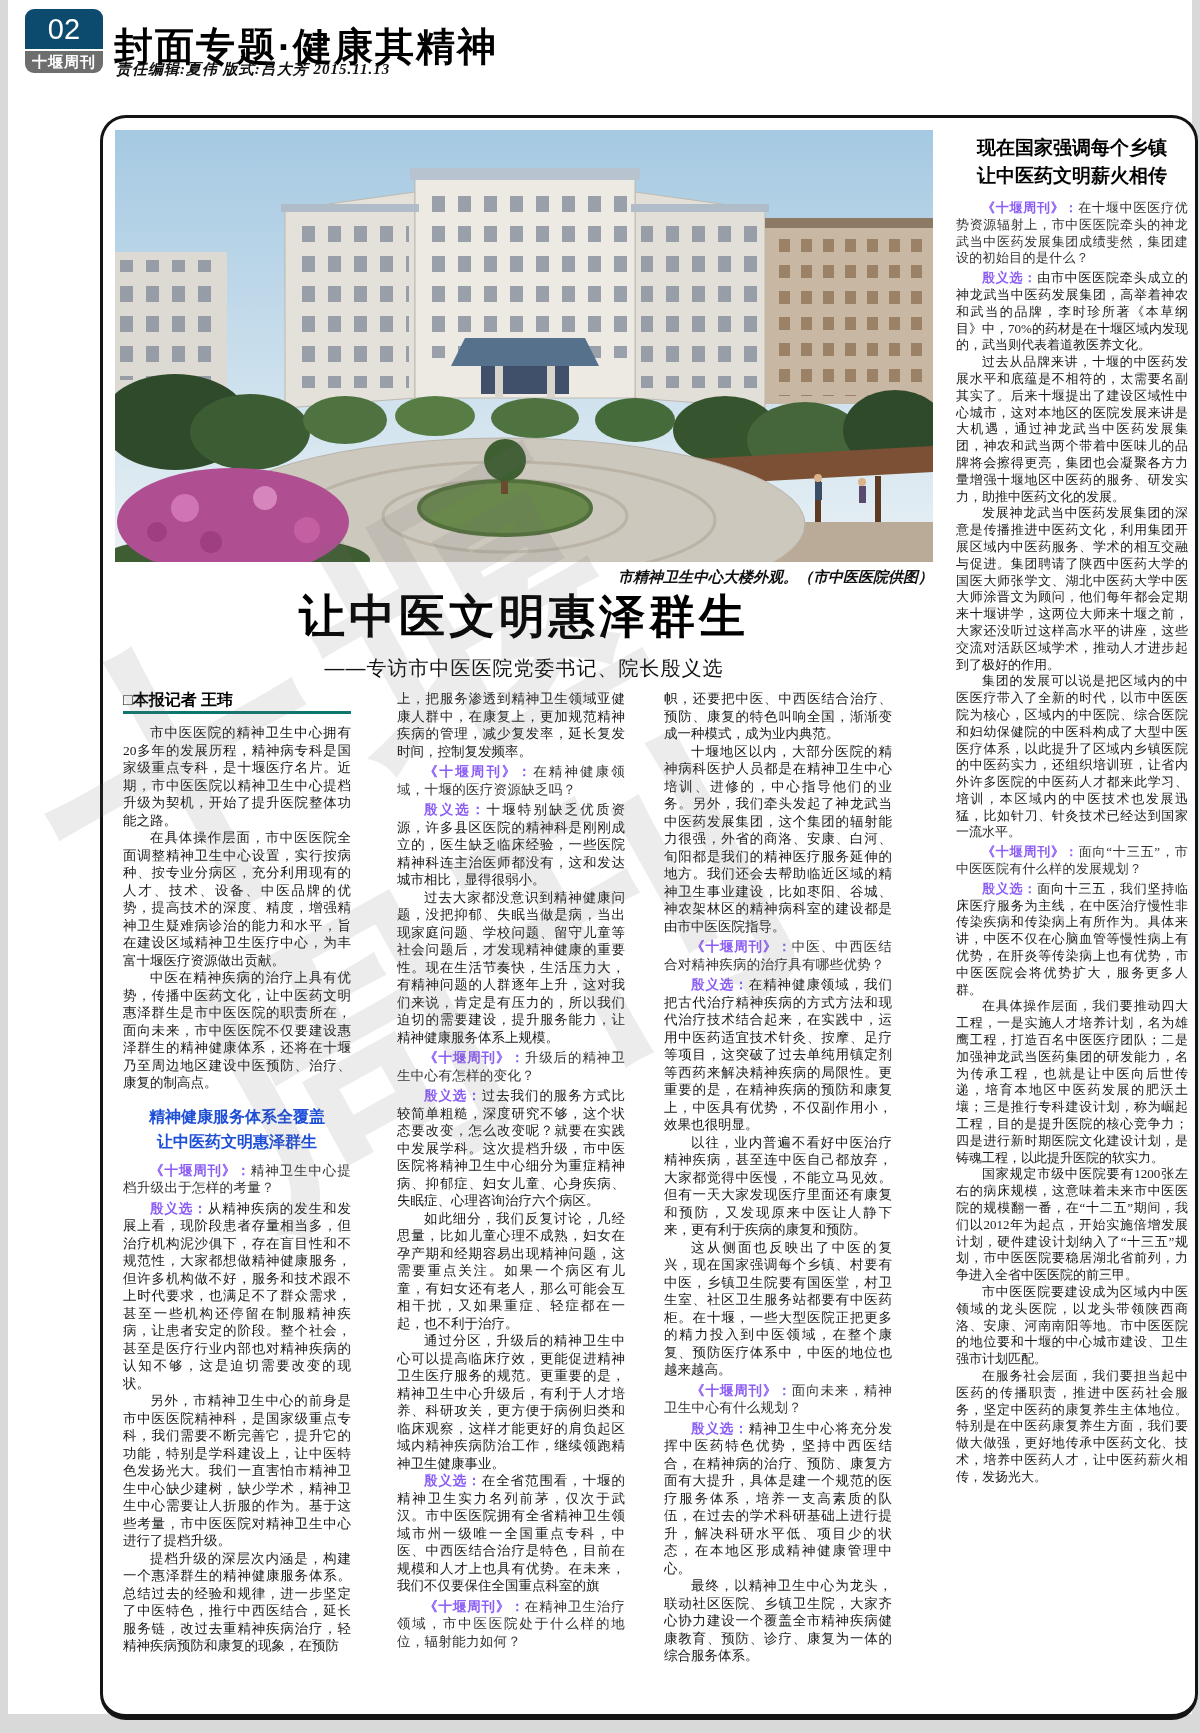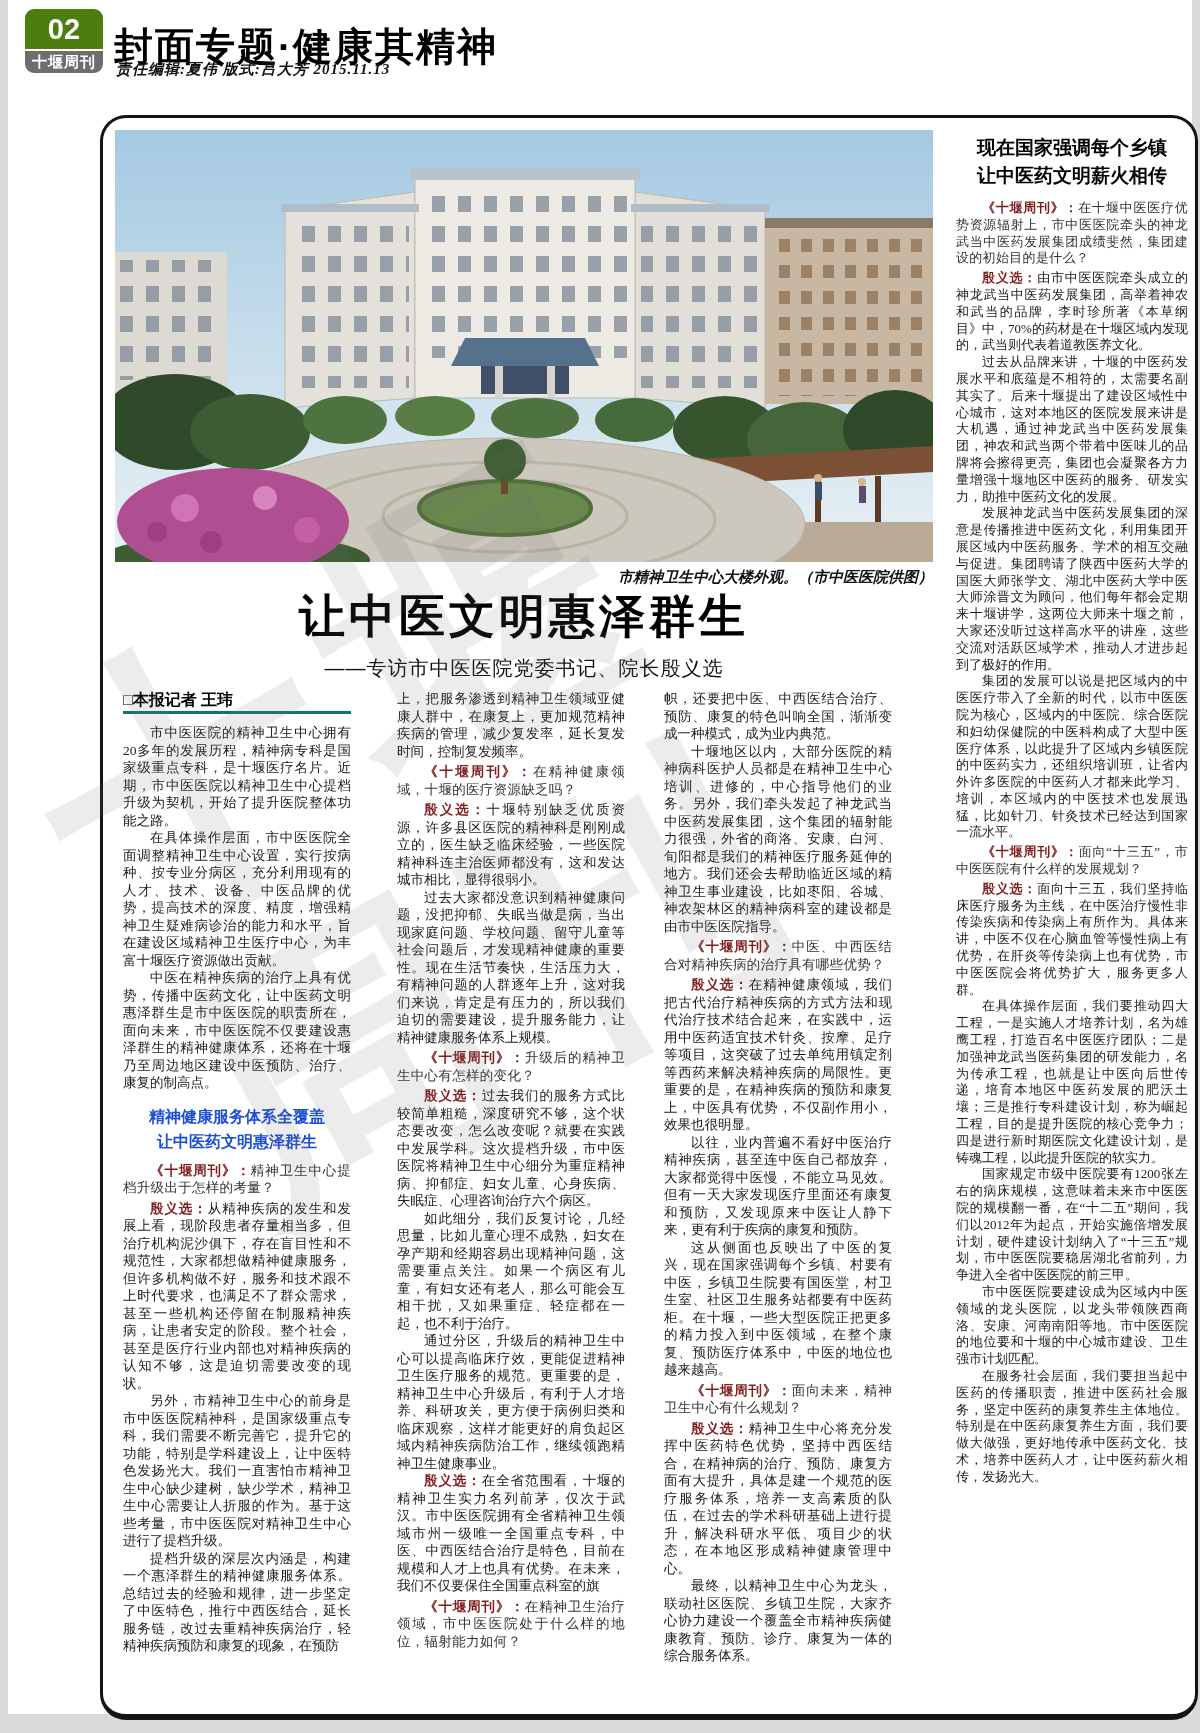--- a/index.html
+++ b/index.html
@@ -10,21 +10,21 @@
   }
   .edge{position:absolute;background:#d9d9d9;}
   .edge-left{left:0;top:0;width:8px;height:1714px;}
   .edge-right{left:1192px;top:0;width:8px;height:1714px;}
   .edge-bottom{left:0;top:1714px;width:1200px;height:19px;}
 
   
   .logo{position:absolute;left:25px;top:9px;width:78px;height:64px;
     border-radius:9px;overflow:hidden;
     font-family:"Liberation Sans","DejaVu Sans",sans-serif;}
-  .logo-num{height:40px;background:#4d7c0f;color:#fff;font-size:29px;font-weight:bold;
+  .logo-num{height:40px;background:#0c4a6e;color:#fff;font-size:29px;font-weight:normal;
     text-align:center;line-height:40px;border-bottom:2px solid #fff;}
   .logo-name{height:22px;background:#6e6e6e;color:#fff;font-size:15px;font-weight:bold;
     text-align:center;line-height:22px;letter-spacing:1px;}
   .section-title{position:absolute;left:114px;top:20px;font-size:39px;font-weight:bold;
     font-family:"Liberation Sans","DejaVu Sans",sans-serif;letter-spacing:2px;color:#000;}
   .editor-line{position:absolute;left:116px;top:60px;font-size:15px;font-weight:bold;
     font-style:italic;color:#111;letter-spacing:1px;}
 
   
   .main-box{position:absolute;left:100px;top:115px;width:1092px;height:1596px;
@@ -42,21 +42,21 @@
   
   .col{position:absolute;top:572px;width:228px;height:1015px;overflow:hidden;}
   .col1{left:20px;} .col2{left:294px;} .col3{left:561px;}
   .byline{font-family:"Liberation Sans","DejaVu Sans",sans-serif;
     font-size:16px;font-weight:bold;color:#000;
     border-bottom:3px solid #0f766e;margin-bottom:10px;}
   .para{font-size:13.5px;line-height:17.5px;text-align:justify;margin:0;color:#1a1a1a;}
   .para.p,.para.q,.para.a{text-indent:2em;}
   .para.c{text-indent:0;}
   .para.q{margin:3px 0;color:#333;letter-spacing:.3px;}
-  .para .lead{font-family:"Liberation Sans","DejaVu Sans",sans-serif;font-weight:bold;color:#7f1d1d;}
+  .para .lead{font-family:"Liberation Sans","DejaVu Sans",sans-serif;font-weight:bold;color:#8b5cf6;}
   .para.h{font-family:"Liberation Sans","DejaVu Sans",sans-serif;
     font-size:16px;line-height:25px;font-weight:bold;text-align:center;text-indent:0;
     white-space:pre-line;margin:12px 0 8px;color:#1d4ed8;}
 
   
   .sidebar{position:absolute;left:853px;top:12px;width:232px;height:1576px;overflow:hidden;}
   .sidebar-title{font-family:"Liberation Sans","DejaVu Sans",sans-serif;
     font-size:19px;line-height:28px;font-weight:bold;text-align:center;
     white-space:pre-line;margin:4px 0 10px;color:#000;}
   .sidebar .para{font-size:13px;line-height:16.8px;}

